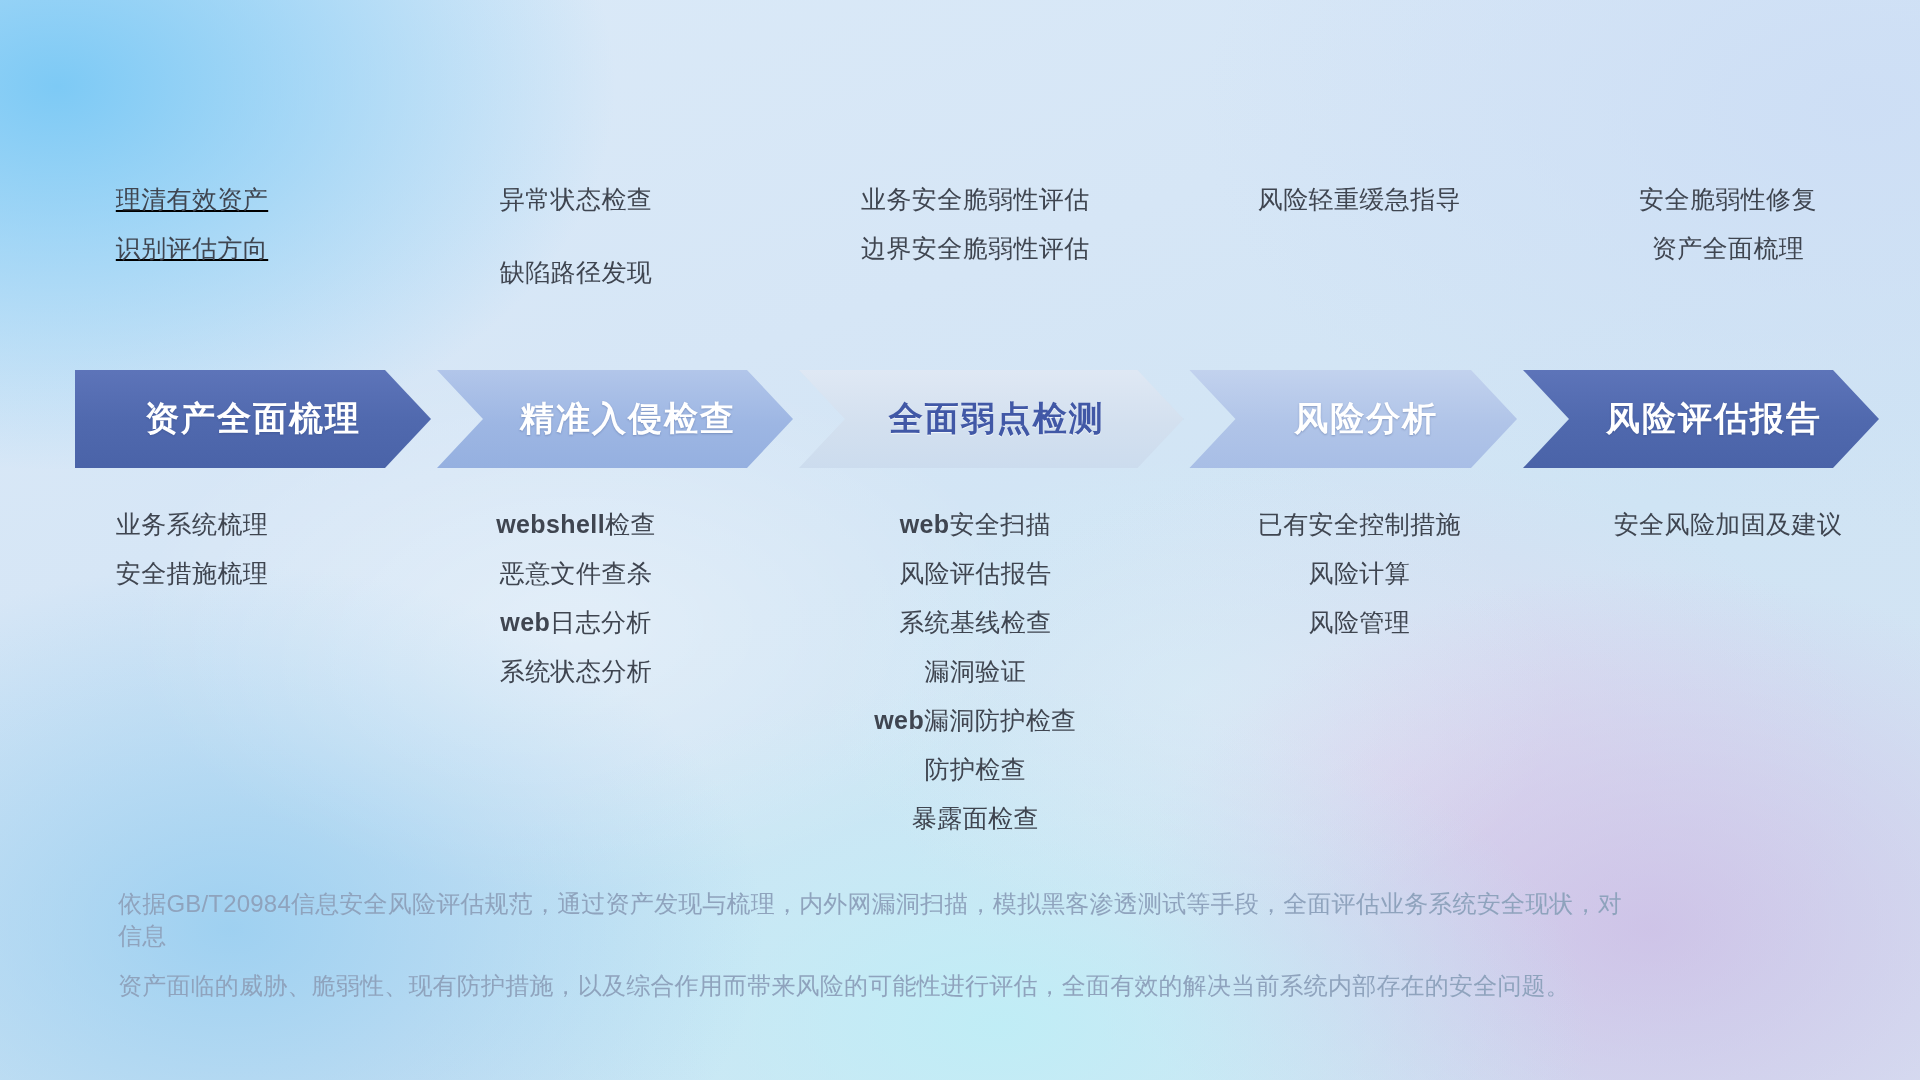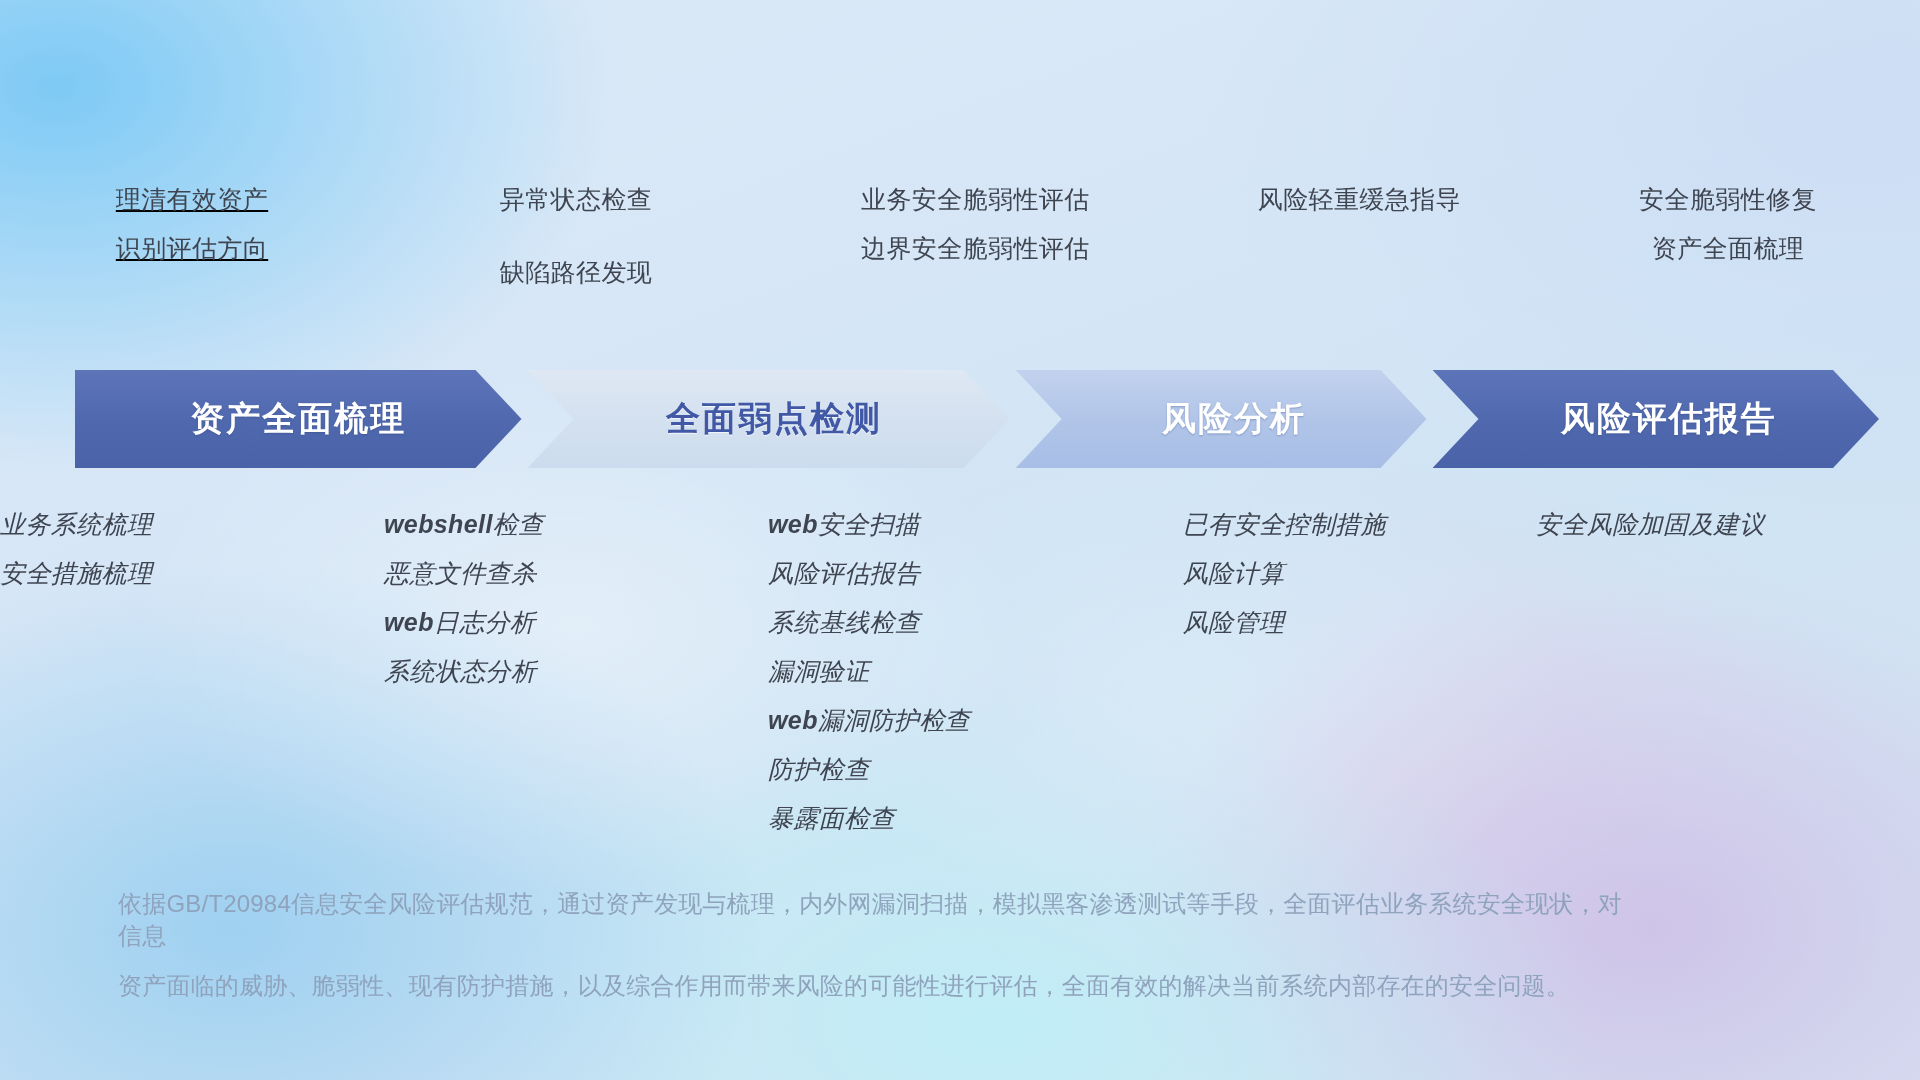--- a/index.html
+++ b/index.html
@@ -110,22 +110,21 @@
   
   #bottom-captions {
     left: 0; top: 500px; width: 1920px; height: 350px;
     display: flex;
     align-items: flex-start;
   }
   .bot-col {
     flex: 1 1 0;
     display: flex;
     flex-direction: column;
-    align-items: flex-start;
-    font-style: italic;
+    align-items: center;
   }
   .bot-col .cap-line {
     font-size: 25px;
     line-height: 49px;
     color: #3f4550;
     white-space: nowrap;
     letter-spacing: 0.4px;
   }
   .cap-line .lat { font-weight: bold; }
 
@@ -164,20 +163,23 @@
       </div>
       <div class="top-col" style="flex-grow: 1;">
         <div class="cap-line">安全脆弱性修复</div>
         <div class="cap-line">资产全面梳理</div>
       </div>
     </div>
 
   <div id="chevron-band" class="layer" style="left: 75px; width: 1770px;">
       <div class="chev chev-1 shadow-box" style="flex: 1 1 0px; z-index: 20;">
         <div class="chev-label">资产全面梳理</div>
+      </div>
+      <div class="chev chev-2 notched shadow-box" style="flex: 1 1 0px; z-index: 19;">
+        <div class="chev-label" style="margin-left: 26px;">精准入侵检查</div>
       </div>
       <div class="chev chev-3 notched shadow-box" style="flex: 1.08 1 0px; z-index: 18;">
         <div class="chev-label" style="margin-left: 11px;">全面弱点检测</div>
       </div>
       <div class="chev chev-4 notched shadow-box" style="flex: 0.92 1 0px; z-index: 17;">
         <div class="chev-label" style="margin-left: 26px;">风险分析</div>
       </div>
       <div class="chev chev-5 notched shadow-box" style="flex: 1 1 0px; z-index: 16;">
         <div class="chev-label" style="margin-left: 26px;">风险评估报告</div>
       </div>

